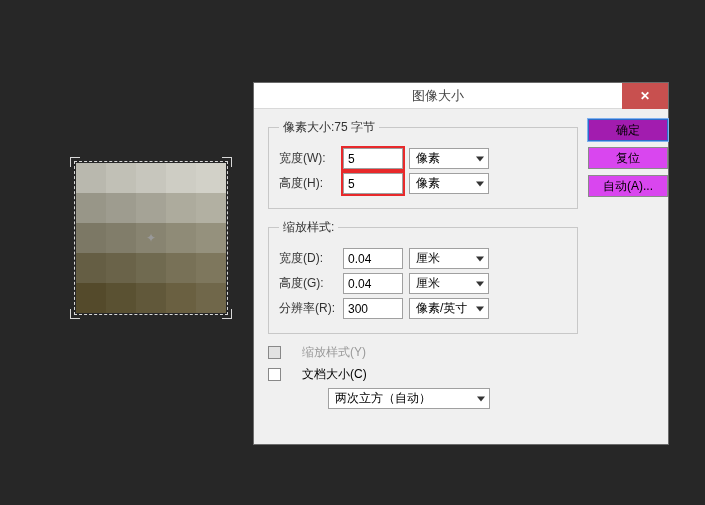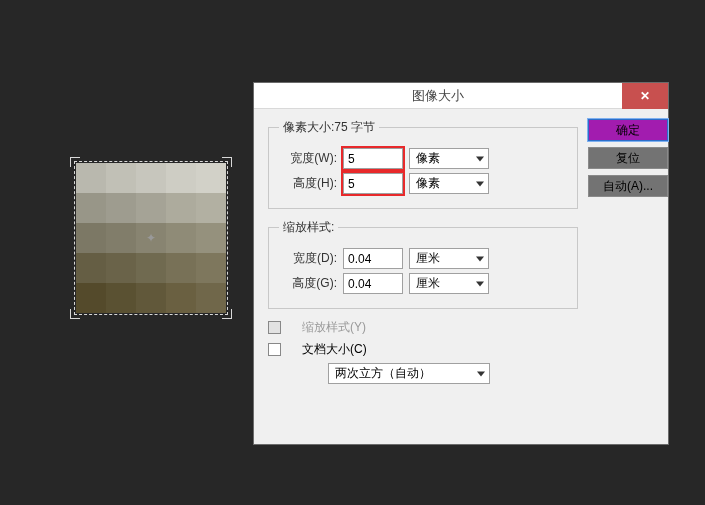--- a/index.html
+++ b/index.html
@@ -108,21 +108,21 @@
     font-size: 12px;
     color: #333;
   }
 
   .row {
     display: flex;
     align-items: center;
     gap: 6px;
     margin: 4px 0;
   }
-  .lbl { width: 58px; text-align: right; color:#333; }
+  .lbl { width: 58px; text-align: left; color:#333; }
   .inp {
     width: 60px;
     height: 21px;
     border: 1px solid #a0a0a0;
     padding: 0 4px;
     font-size: 12px;
     background:#fff;
   }
   .inp.hl {
     outline: 2px solid #e8292b;
@@ -154,21 +154,21 @@
     width:13px;height:13px;border:1px solid #888;background:#fff;
     display:flex;align-items:center;justify-content:center;
   }
   .cb.checked::after{content:"✓";font-size:11px;line-height:11px;color:#333;}
   .cb.grey{background:#e2e2e2;color:#999;}
   .greytext{color:#9a9a9a;}
 
   .btn {
     height:22px;
     border:1px solid #8a8a8a;
-    background:#737373;
+    background:#d946ef;
     font-size:12px;
     display:flex;align-items:center;justify-content:center;
     cursor:default;
   }
   .btn.primary{border:1px solid #2d6fc9;background:#a21caf;outline:1px solid #7eb0f0;}
 
   .resample-sel { margin-left: 60px; }
 </style>
 </head>
 <body>
@@ -250,20 +250,28 @@
           </div>
         </div>
         <div class="row">
           <span class="lbl">高度(G):</span>
           <input class="inp" value="0.04" style="">
           <div class="sel">
             <span>厘米</span>
             <span class="arrow"></span>
           </div>
         </div>
+        <div class="row">
+          <span class="lbl">分辨率(R):</span>
+          <input class="inp" value="300" style="">
+          <div class="sel">
+            <span>像素/英寸</span>
+            <span class="arrow"></span>
+          </div>
+        </div>
       </fieldset>
 
       <div class="cb-row">
         <div class="cb grey"></div>
         <span class="greytext">缩放样式(Y)</span>
       </div>
       <div class="cb-row">
         <div class="cb"></div>
         <span>文档大小(C)</span>
       </div>

